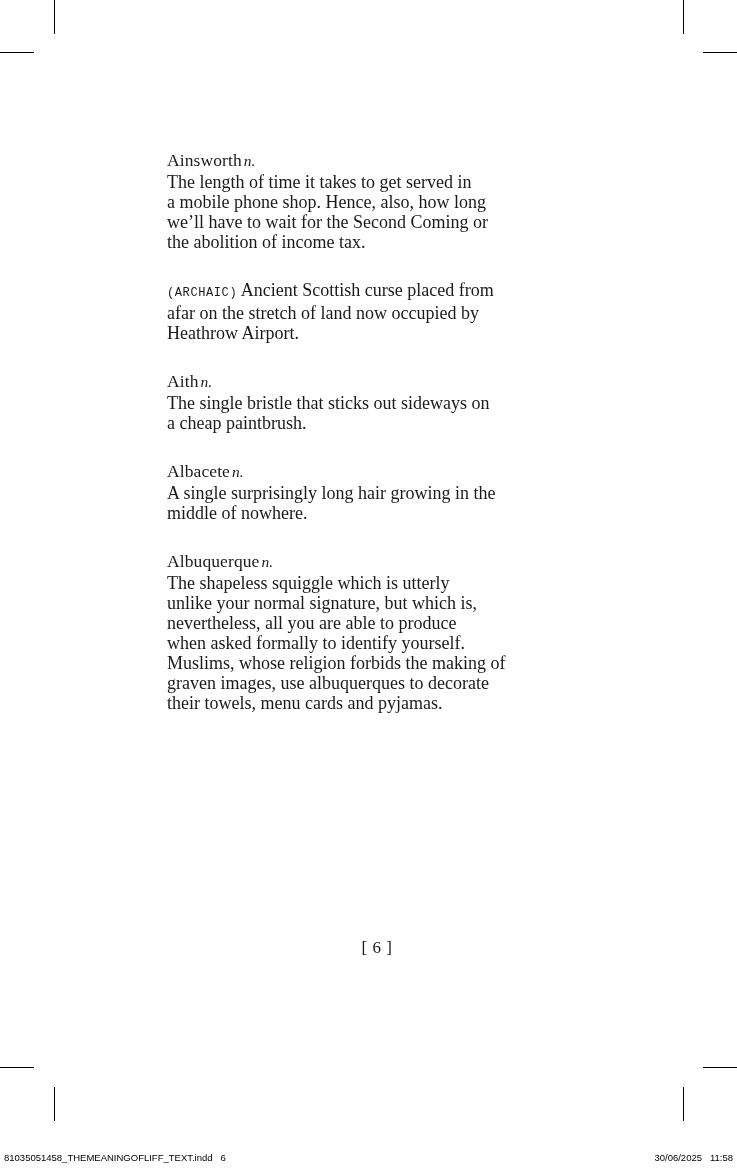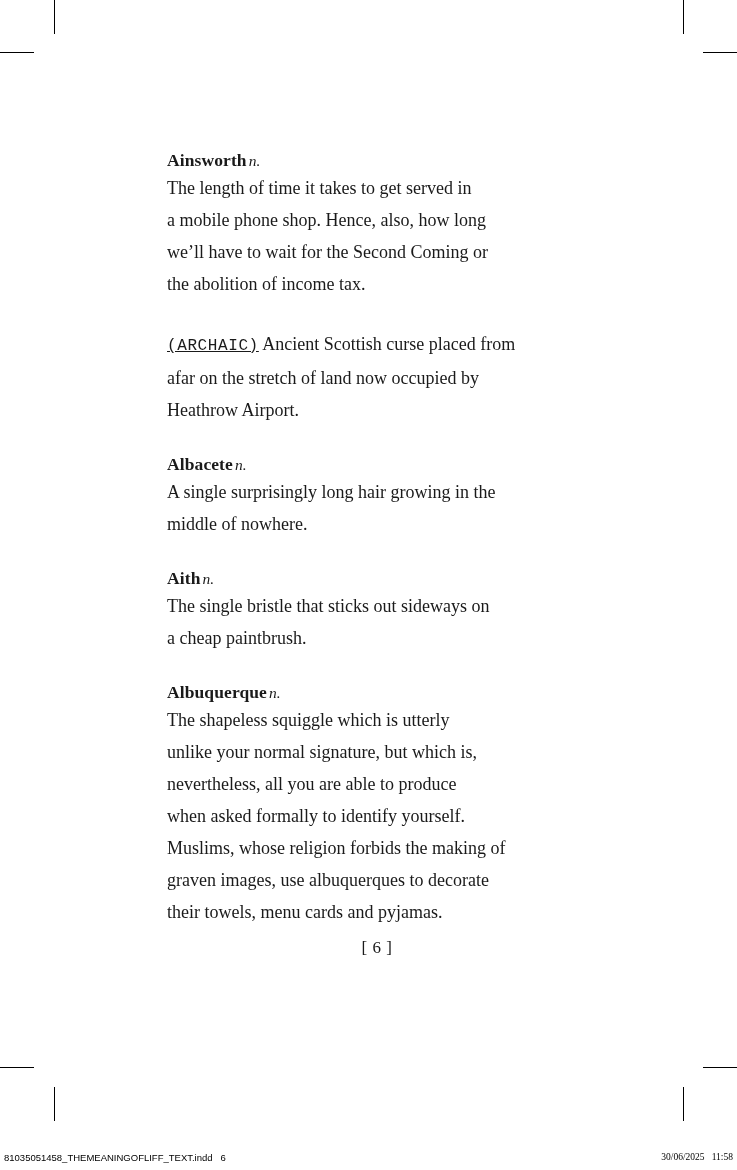--- a/index.html
+++ b/index.html
@@ -48,43 +48,42 @@
   .entry {
     margin-bottom: 28px;
   }
   .entry:last-of-type {
     margin-bottom: 0;
     margin-top: 18px;
   }
 
   .headword {
     font-family: "Liberation Serif", serif;
-    font-weight: bold;
+    font-weight: normal;
     font-size: 17.5px;
     letter-spacing: 0.1px;
     display: inline;
   }
   .pos {
     font-style: italic;
     font-size: 15.5px;
     font-weight: normal;
     display: inline;
     margin-left: 2px;
   }
   .definition {
     font-size: 18px;
-    line-height: 32px;
+    line-height: 20px;
     margin-top: 1px;
     white-space: pre-line;
   }
   .smallcaps {
     font-family: "Liberation Mono", monospace;
-    font-size: 16px;
+    font-size: 12px;
     letter-spacing: 0.6px;
-    text-decoration: underline;
   }
 
   .folio {
     position: absolute;
     left: 167px;
     top: 938px;
     width: 420px;
     text-align: center;
     font-size: 17px;
     letter-spacing: 0.5px;
@@ -102,21 +101,20 @@
   }
   .slug-left {
     position: absolute;
     left: 4px;
     white-space: pre;
   }
   .slug-right {
     position: absolute;
     right: 4px;
     white-space: pre;
-    font-family: Liberation Serif, serif;
   }
 </style>
 </head>
 <body>
 
 <div class="crop v crop-tl-v"></div>
 <div class="crop h crop-tl-h"></div>
 <div class="crop v crop-tr-v"></div>
 <div class="crop h crop-tr-h"></div>
 <div class="crop v crop-bl-v"></div>
@@ -137,32 +135,32 @@
   </div>
 
   <div class="entry">
     <div class="definition"><span class="smallcaps">(ARCHAIC)</span><span> Ancient Scottish curse placed from
 afar on the stretch of land now occupied by
 Heathrow Airport.</span></div>
   </div>
 
   <div class="entry">
     <div>
+      <span class="headword">Aith</span><span class="pos">n.</span>
+    </div>
+    <div class="definition">The single bristle that sticks out sideways on
+a cheap paintbrush.</div>
+  </div>
+
+  <div class="entry">
+    <div>
       <span class="headword">Albacete</span><span class="pos">n.</span>
     </div>
     <div class="definition">A single surprisingly long hair growing in the
 middle of nowhere.</div>
-  </div>
-
-  <div class="entry">
-    <div>
-      <span class="headword">Aith</span><span class="pos">n.</span>
-    </div>
-    <div class="definition">The single bristle that sticks out sideways on
-a cheap paintbrush.</div>
   </div>
 
   <div class="entry">
     <div>
       <span class="headword">Albuquerque</span><span class="pos">n.</span>
     </div>
     <div class="definition">The shapeless squiggle which is utterly
 unlike your normal signature, but which is,
 nevertheless, all you are able to produce
 when asked formally to identify yourself.

